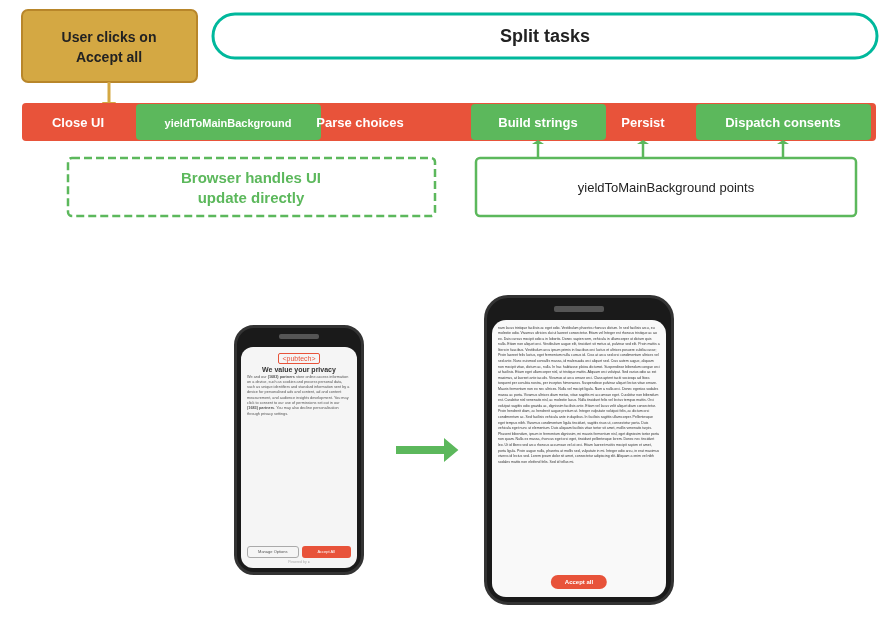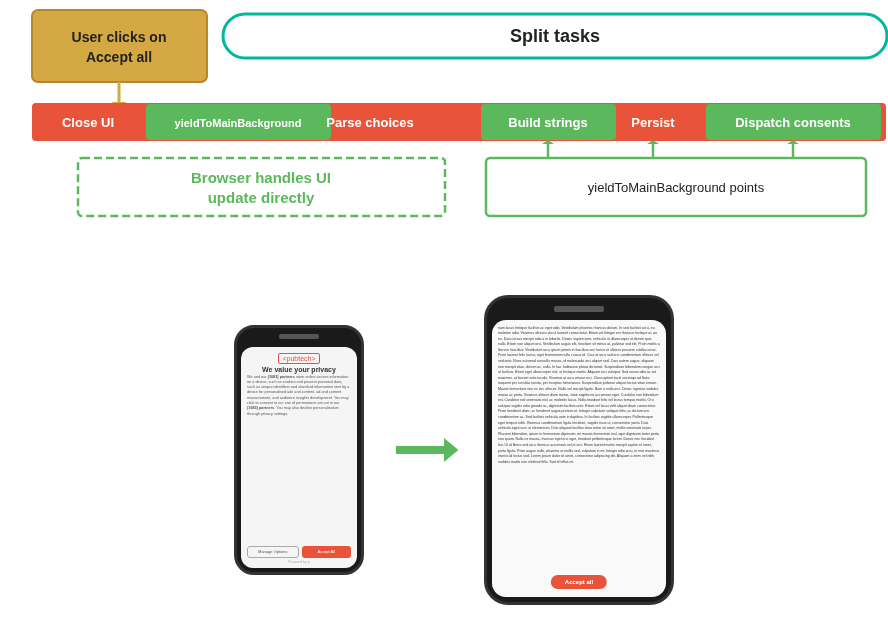--- a/index.html
+++ b/index.html
@@ -8,21 +8,21 @@
       height: 619px;
       background: #fff;
       font-family: Arial, sans-serif;
       overflow: hidden;
       position: relative;
     }
 
     
     .diagram-area {
       position: absolute;
-      top: 0; left: 18px; right: 0;
+      top: 0; left: 8px; right: 0;
       height: 280px;
     }
 
     
     .phones-area {
       position: absolute;
       top: 280px; left: 0; right: 0;
       bottom: 0;
       display: flex;
       align-items: center;

